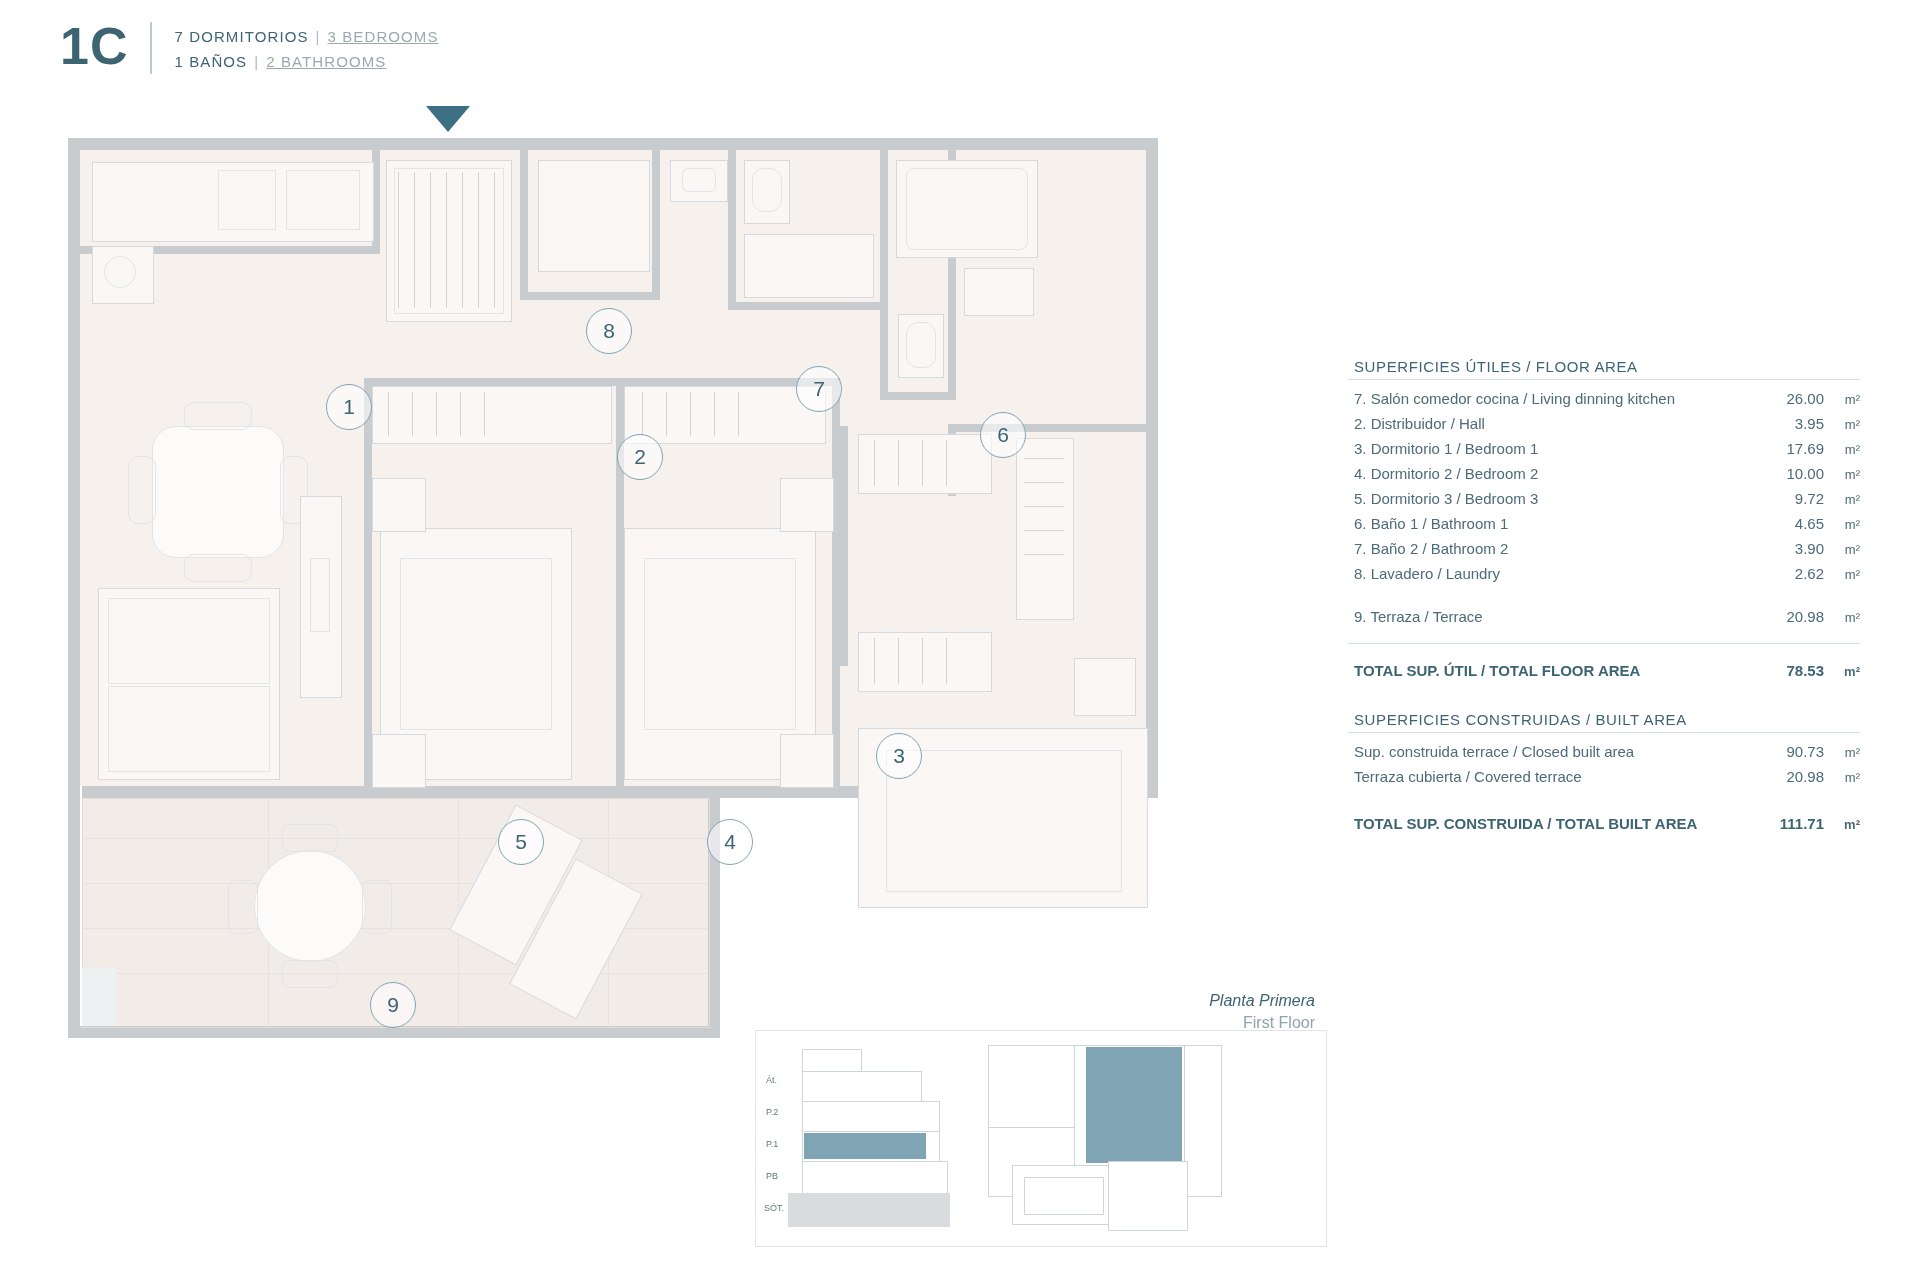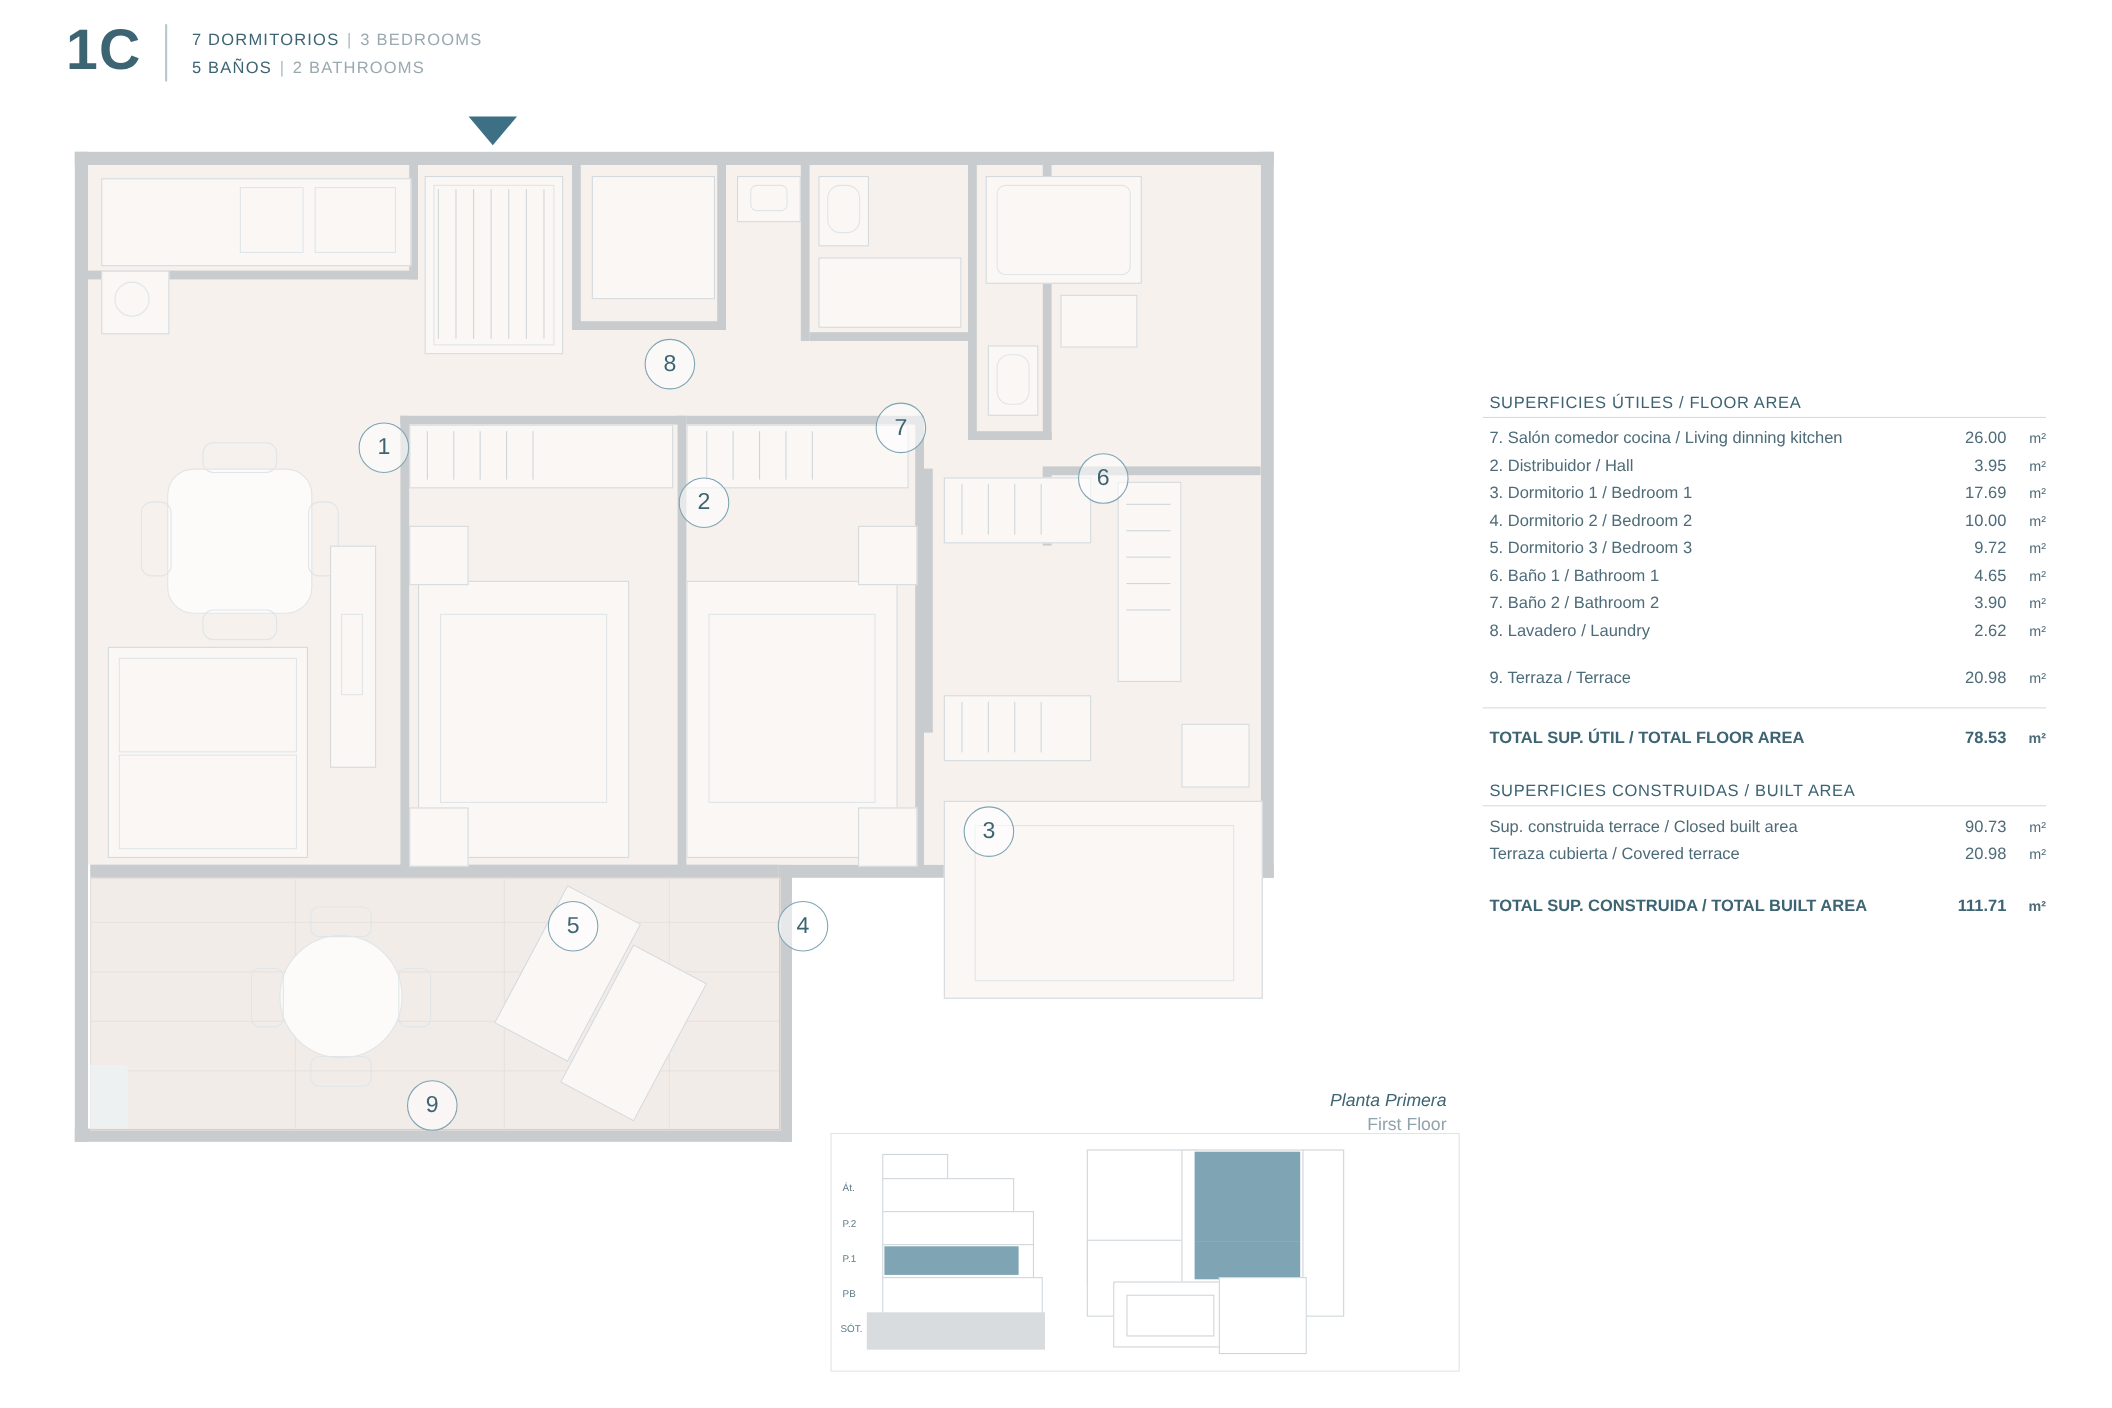--- a/index.html
+++ b/index.html
@@ -6,21 +6,21 @@
   body{width:1920px;height:1280px;position:relative;font-family:"Liberation Sans",sans-serif;color:#4a6a78;overflow:hidden;}
   .page{position:absolute;inset:0;background:#fff;}
 
   
   #header{position:absolute;left:60px;top:18px;display:flex;align-items:flex-start;}
   #unit-code{font-size:52px;font-weight:bold;color:#3d6473;letter-spacing:1px;line-height:56px;}
   #header-divider{width:2px;height:52px;background:#b9c9d0;margin:4px 22px 0 22px;}
   #header-lines{padding-top:6px;}
   .hline{font-size:15px;letter-spacing:1.1px;color:#3d6473;line-height:25px;}
   .hline .sep{color:#a9bcc4;margin:0 7px;}
-  .hline .en{color:#9aa9b0;}
+  .hline .en{color:#9aa9b0;text-decoration:underline;}
 
   
   #north-arrow{position:absolute;left:426px;top:106px;width:0;height:0;
     border-left:22px solid transparent;border-right:22px solid transparent;border-top:26px solid #3d7085;}
 
   
   #plan{position:absolute;left:68px;top:138px;width:1090px;height:950px;}
   .wall{position:absolute;background:#c9ccce;}
   .room{position:absolute;background:#f7f1ee;}
   .terr{position:absolute;background:#f2ece9;}
@@ -61,21 +61,21 @@
 <div class="page">
 
   <div id="header">
     <div id="unit-code">1C</div>
     <div id="header-divider"></div>
     <div id="header-lines">
       <div class="hline">
         <span>7 DORMITORIOS</span><span class="sep">|</span><span class="en">3 BEDROOMS</span>
       </div>
       <div class="hline">
-        <span>5 BAÑOS</span><span class="sep">|</span><span class="en">2 BATHROOMS</span>
+        <span>1 BAÑOS</span><span class="sep">|</span><span class="en">2 BATHROOMS</span>
       </div>
     </div>
   </div>
 
   <div id="north-arrow"></div>
 
   <div id="plan">
 
     <div class="wall" style="left:0;top:0;width:1090px;height:12px;"></div>
     <div class="wall" style="left:0;top:0;width:12px;height:900px;"></div>

